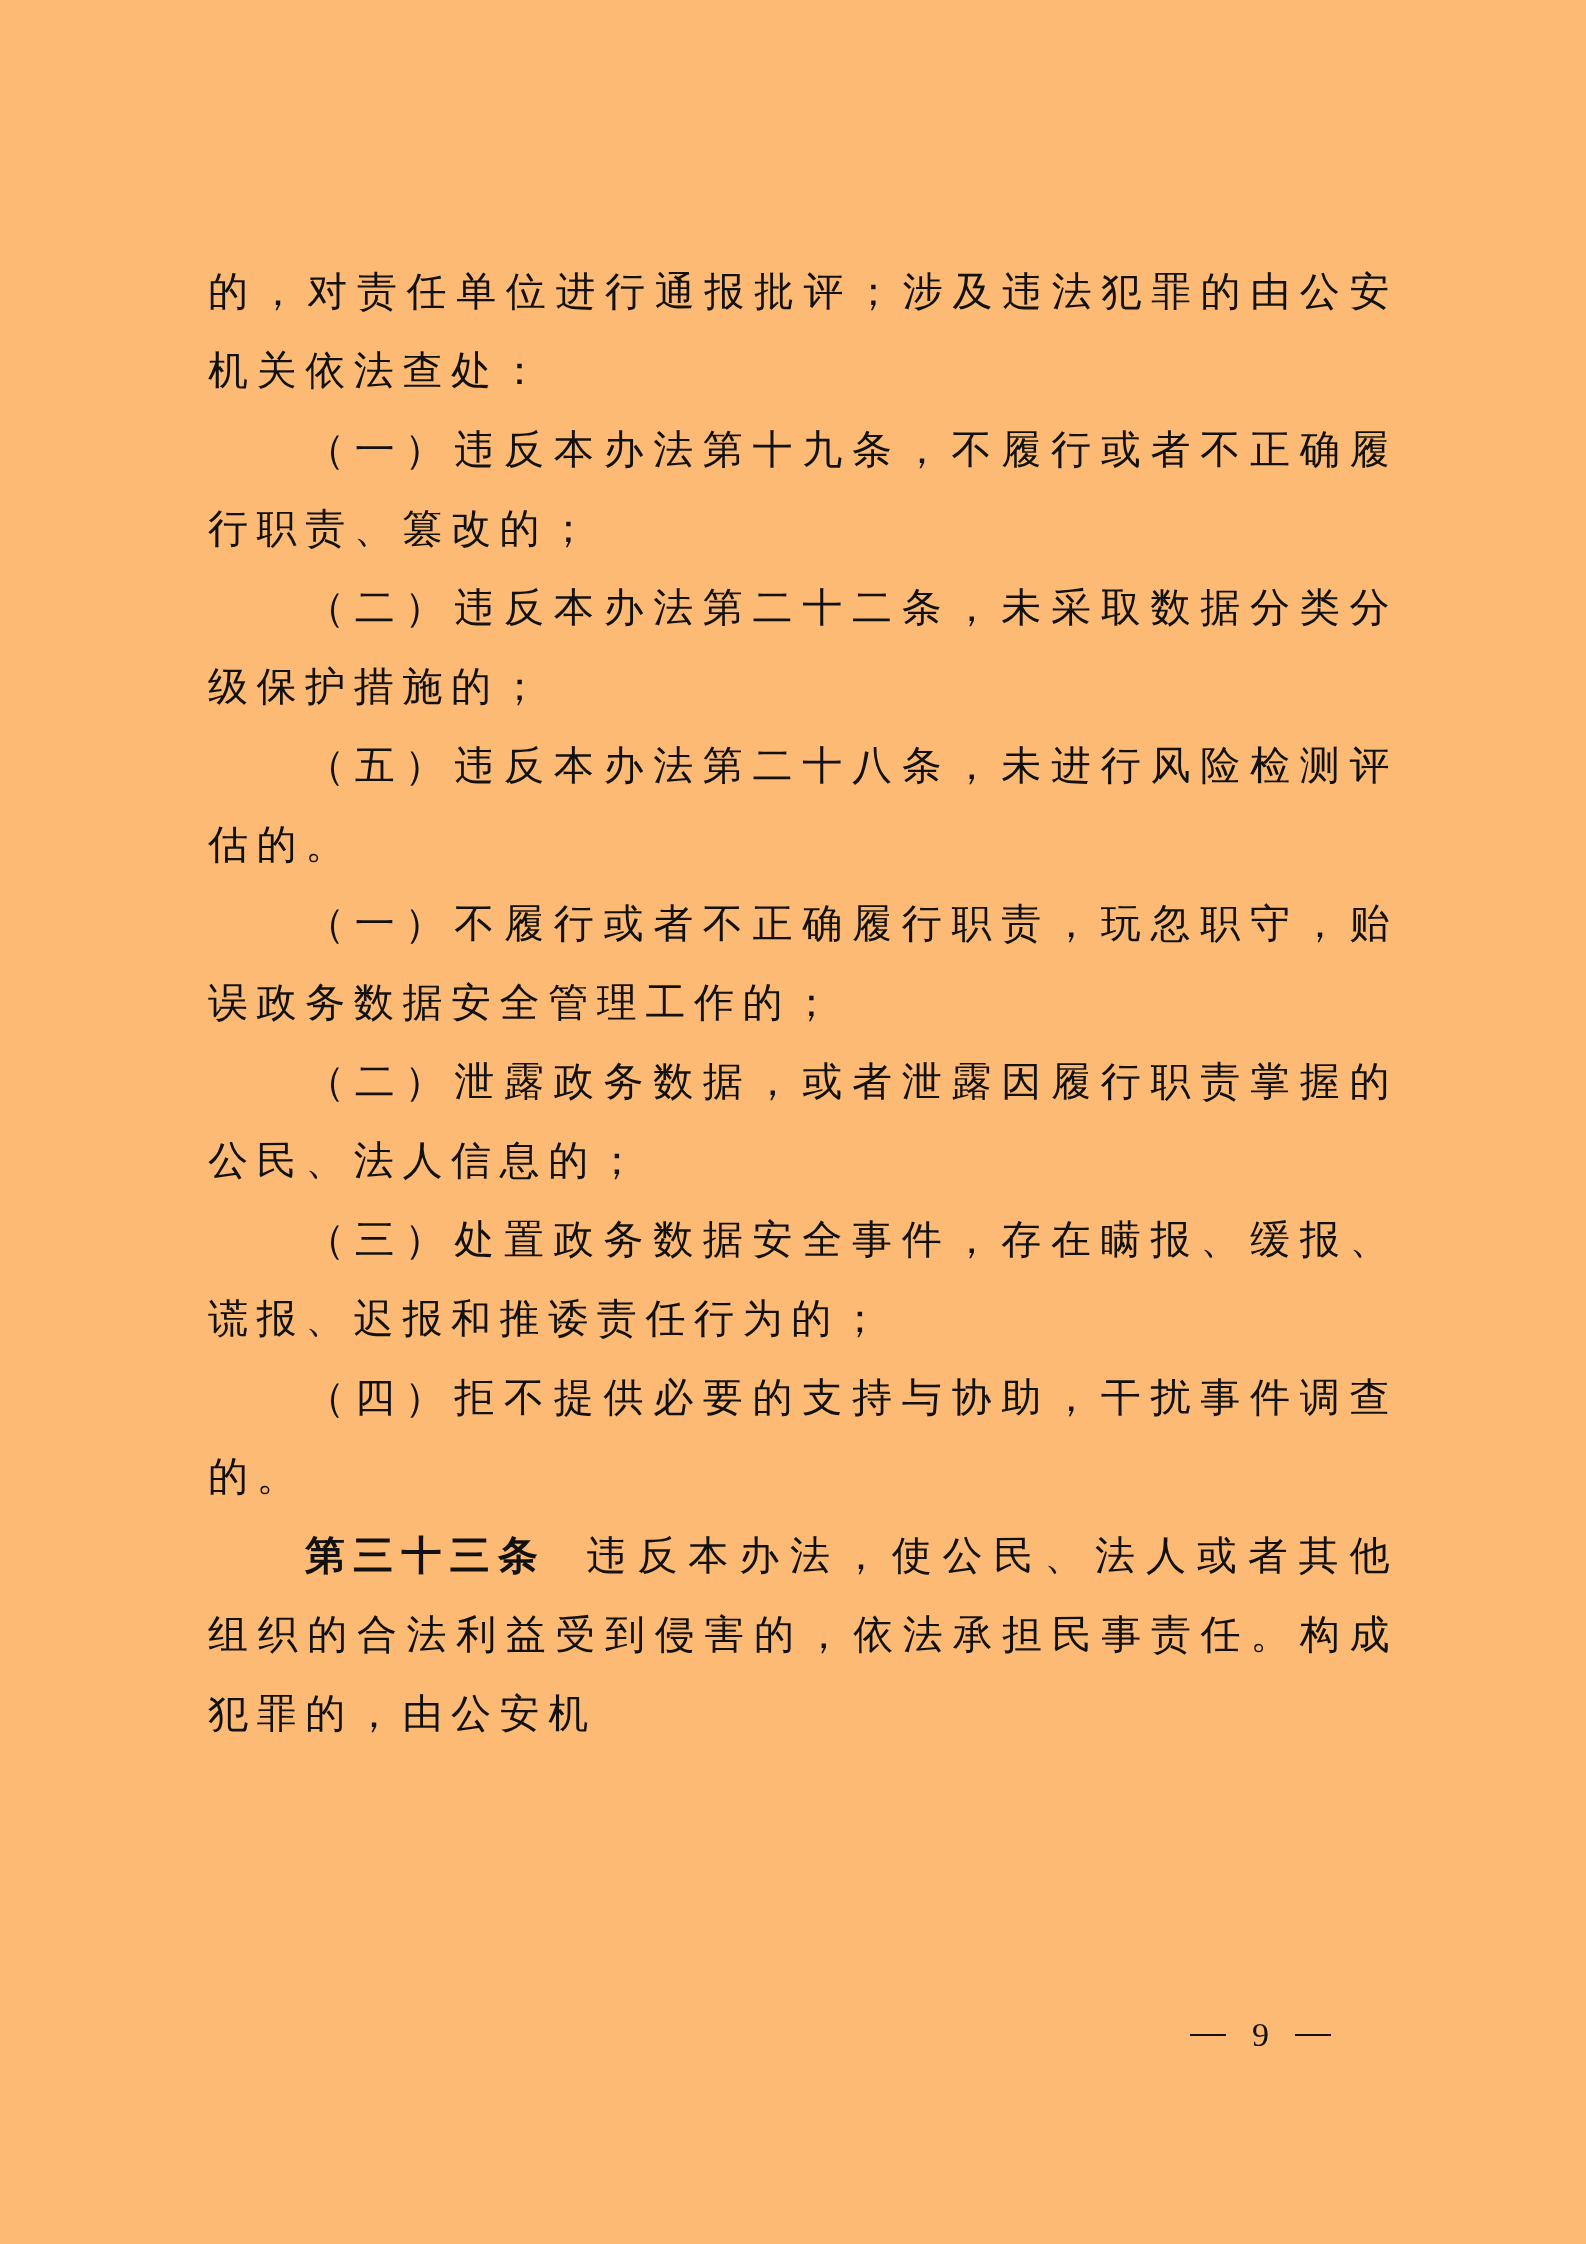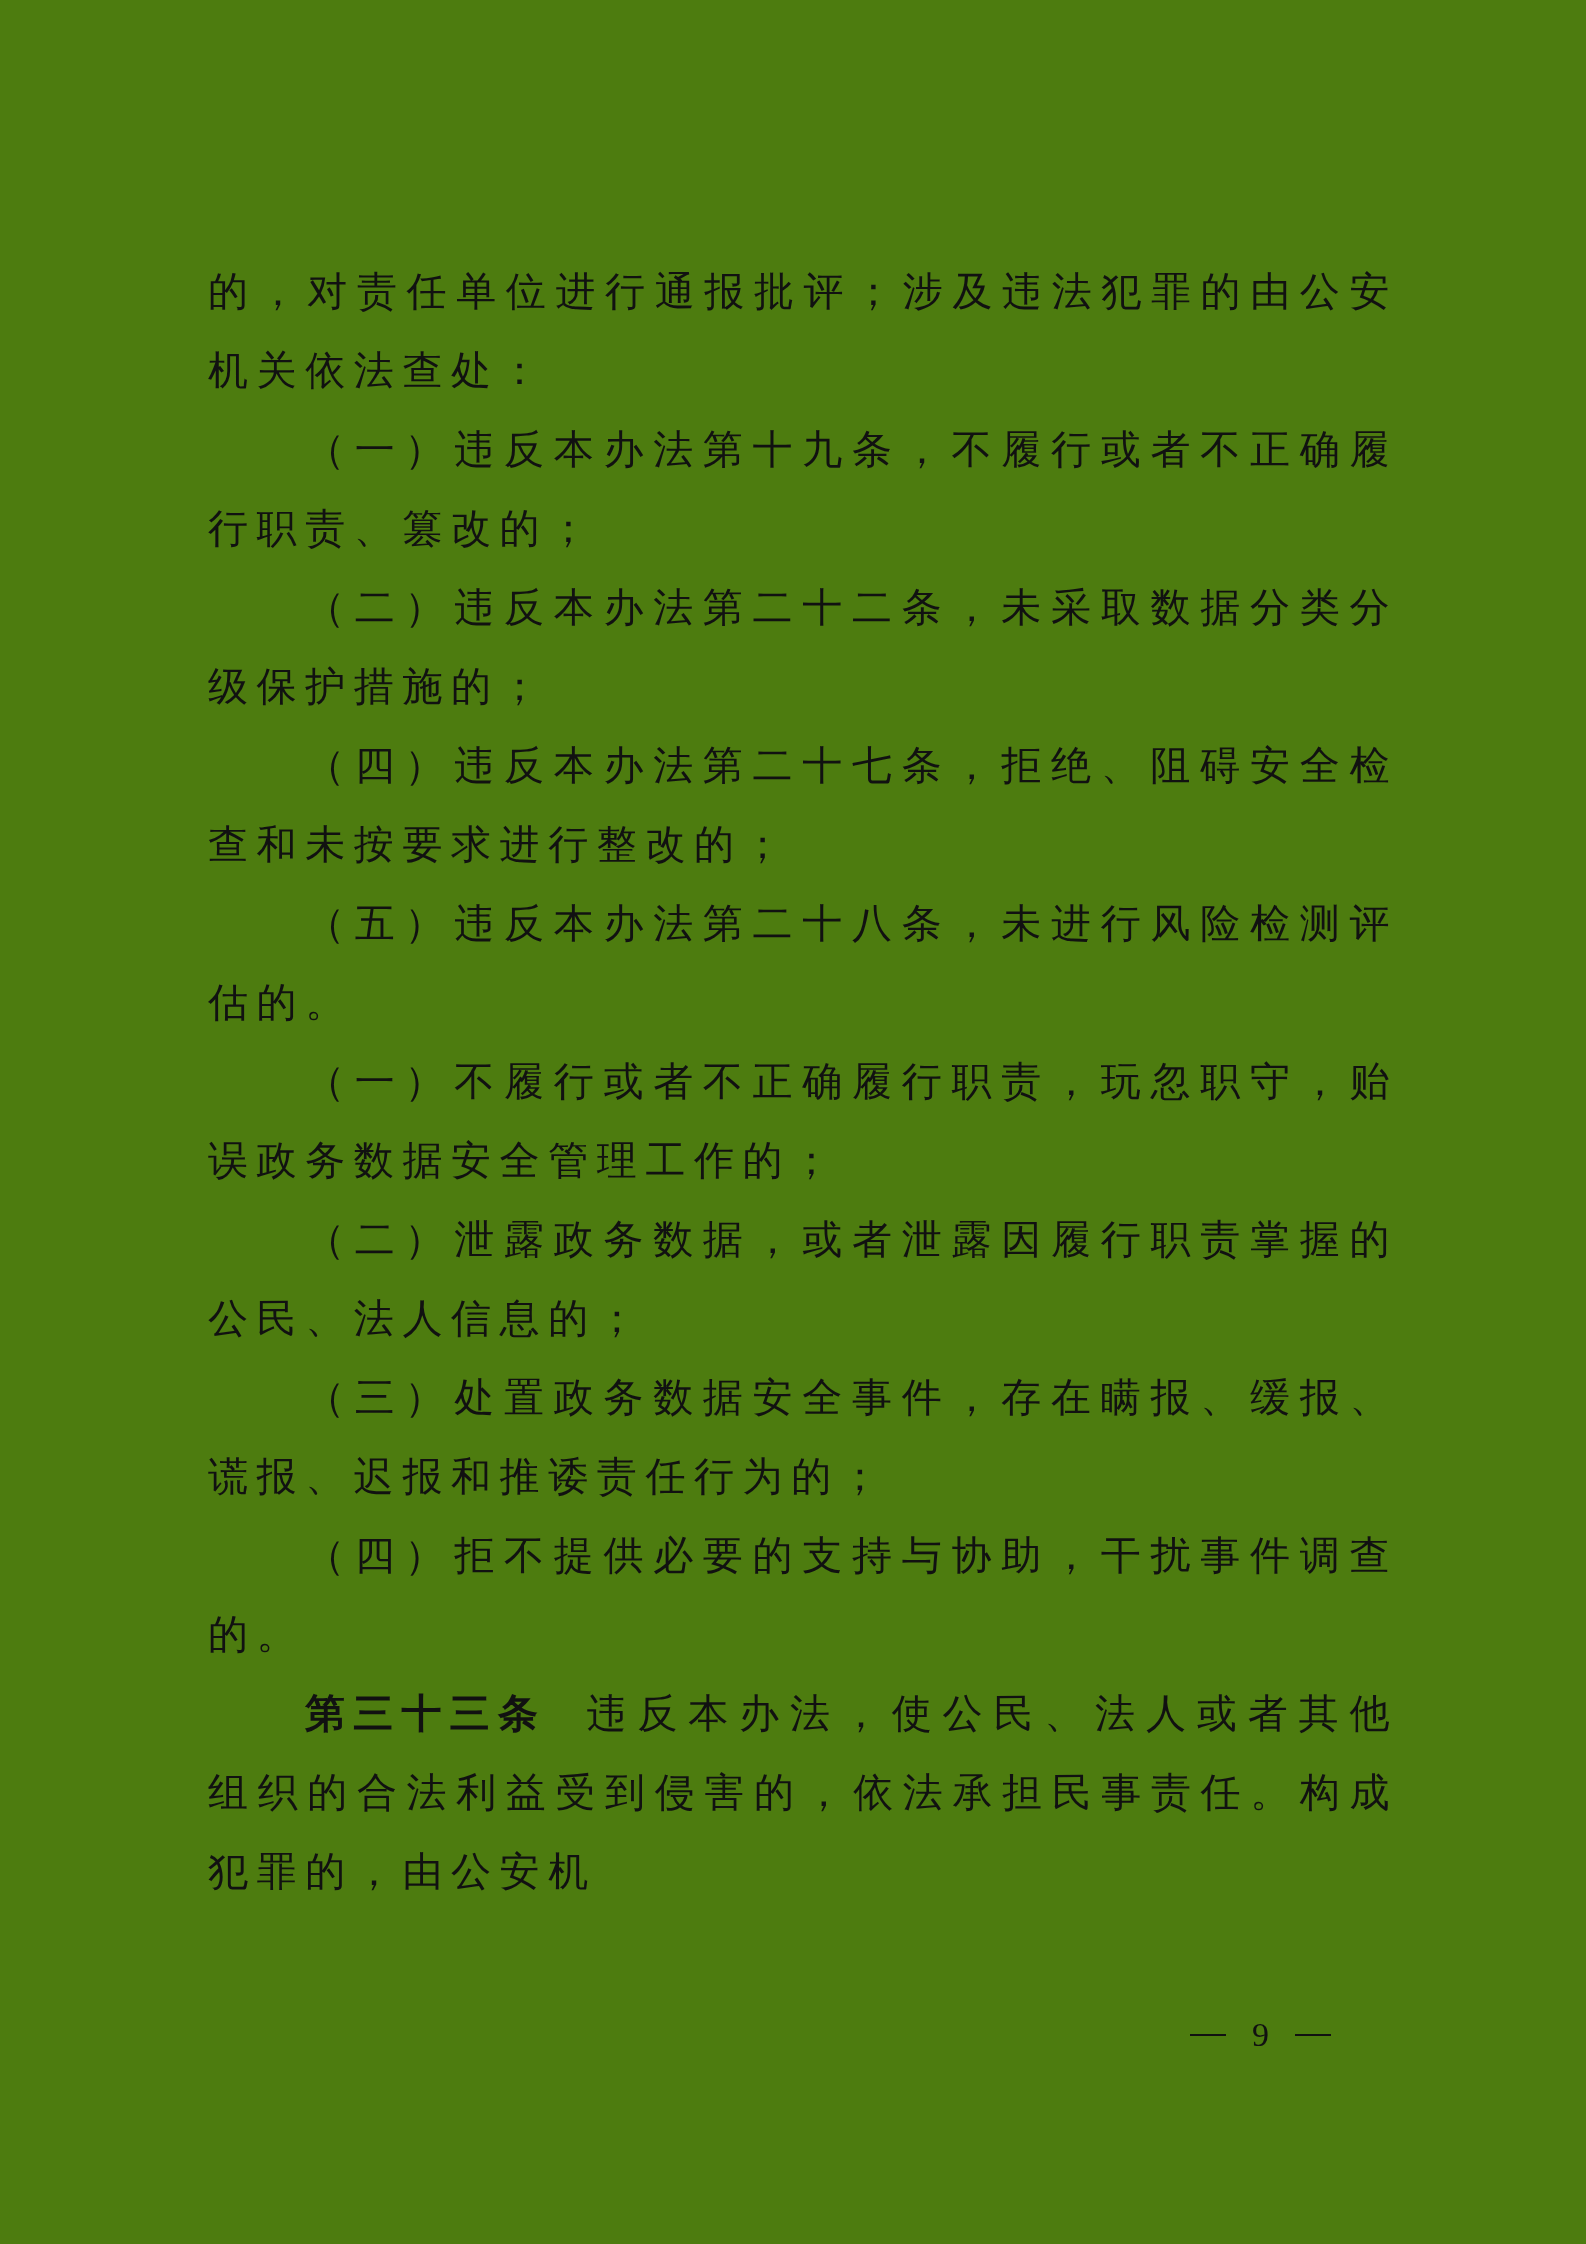--- a/index.html
+++ b/index.html
@@ -12,21 +12,21 @@
     height: 2244px;
     position: relative;
     overflow: hidden;
     color: #111111;
   }
   .page {
     position: absolute;
     left: 0; top: 0;
     width: 1586px;
     height: 2244px;
-    background: #4d7c0f;
+    background: #fdba74;
   }
   .content {
     position: absolute;
     left: 208px;
     top: 252px;
     width: 1190px;
     font-family: "DejaVu Serif", "Liberation Serif", serif;
     font-size: 40px;
     line-height: 79px;
     letter-spacing: 8.6px;
@@ -77,23 +77,20 @@
     <p class="para">
       <span>的，对责任单位进行通报批评；涉及违法犯罪的由公安机关依法查处：</span>
     </p>
     <p class="para indent">
       <span>（一）违反本办法第十九条，不履行或者不正确履行职责、篡改的；</span>
     </p>
     <p class="para indent">
       <span>（二）违反本办法第二十二条，未采取数据分类分级保护措施的；</span>
     </p>
     <p class="para indent">
-      <span>（四）违反本办法第二十七条，拒绝、阻碍安全检查和未按要求进行整改的；</span>
-    </p>
-    <p class="para indent">
       <span>（五）违反本办法第二十八条，未进行风险检测评估的。</span>
     </p>
     <p class="para indent">
       <span>（一）不履行或者不正确履行职责，玩忽职守，贻误政务数据安全管理工作的；</span>
     </p>
     <p class="para indent">
       <span>（二）泄露政务数据，或者泄露因履行职责掌握的公民、法人信息的；</span>
     </p>
     <p class="para indent">
       <span>（三）处置政务数据安全事件，存在瞒报、缓报、谎报、迟报和推诿责任行为的；</span>

